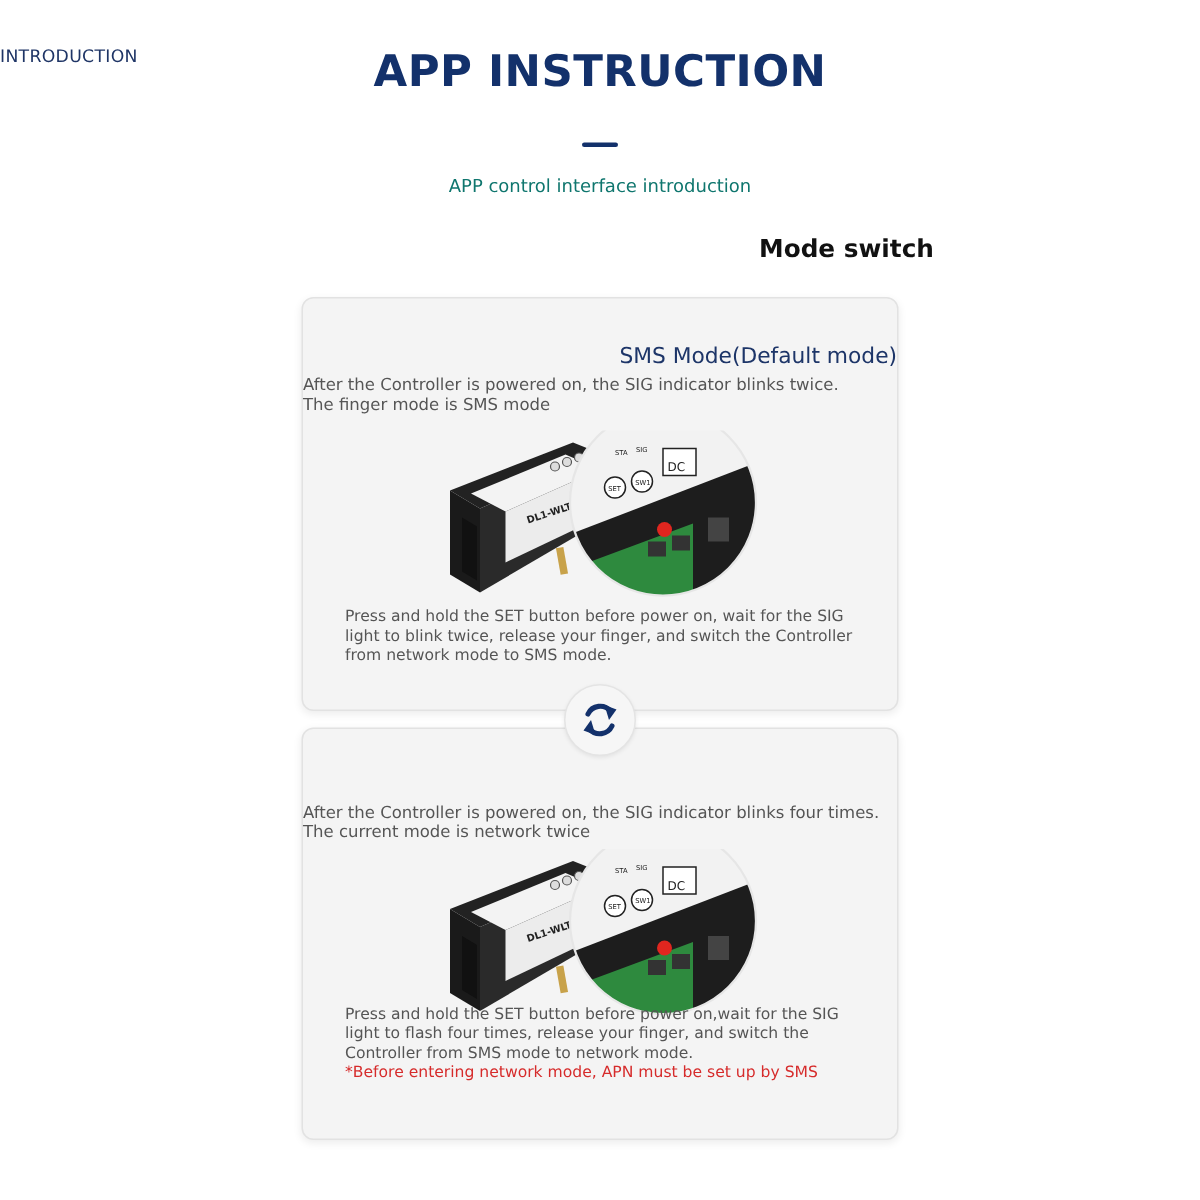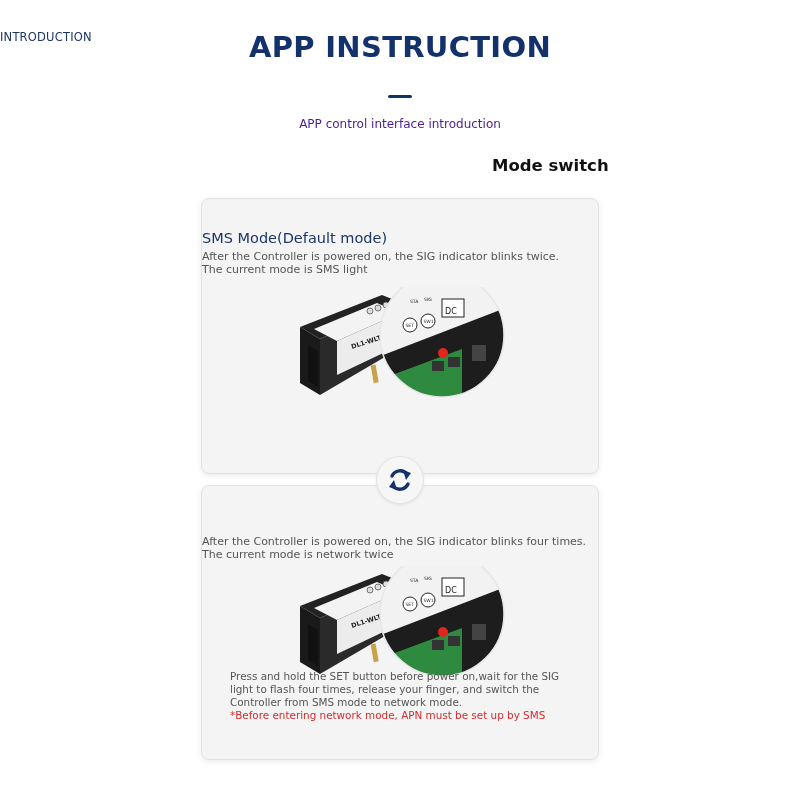--- a/index.html
+++ b/index.html
@@ -14,42 +14,42 @@
       position: absolute; top: 30px; left: 0; width: 800px; text-align: center;
       font-family: "DejaVu Sans", sans-serif; font-weight: bold; font-size: 29px;
       color: #13316b; letter-spacing: 0.3px;
     }
     .title-bar {
       position: absolute; top: 95px; left: 388px; width: 24px; height: 3px;
       background: #13316b; border-radius: 2px;
     }
     .subtitle {
       position: absolute; top: 117px; left: 0; width: 800px; text-align: center;
-      font-size: 12px; color: #4c1d95;
+      font-size: 12px; color: #0f766e;
     }
     .section-label {
       position: absolute; top: 156px; left: 492px;
       font-weight: bold; font-size: 16.5px; color: #111;
     }
     .section-label .hl {
       position: absolute; left: 25px; right: -2px; top: 14px; height: 7px;
       background: #bdbdbd; border-radius: 4px; z-index: -1;
     }
-    .section-label span.txt { position: relative; z-index: 1; }
+    .section-label span.txt { position: relative; z-index: 1; margin-left: 14px; }
 
     .card {
       position: absolute; left: 201px; width: 398px;
       background: #f4f4f4; border: 1px solid #e2e2e2; border-radius: 8px;
       box-shadow: 0 2px 6px rgba(0,0,0,0.08);
     }
     .card-1 { top: 198px; height: 276px; }
     .card-2 { top: 485px; height: 275px; }
 
     .card-title {
-      position: absolute; left: 0; width: 100%; text-align: left;
+      position: absolute; left: 0; width: 100%; text-align: right;
       font-size: 14.5px; color: #1d3568;
     }
     .card-desc {
       position: absolute; left: 0; width: 100%; text-align: left;
       font-size: 11px; line-height: 13px; color: #555;
     }
     .card-body {
       position: absolute; left: 28px; width: 350px;
       font-size: 10.4px; line-height: 13px; color: #555;
     }
@@ -85,21 +85,21 @@
 
 <div class="section-label">
   <span class="hl"></span>
   <span class="txt">Mode switch</span>
 </div>
 
 <div class="card card-1">
   <div class="card-title">SMS Mode(Default mode)</div>
   <div class="card-desc">
     <div>After the Controller is powered on, the SIG indicator blinks twice.</div>
-    <div>The current mode is SMS light</div>
+    <div>The finger mode is SMS mode</div>
   </div>
   <div class="device">
     <svg width="240" height="115" viewBox="0 0 240 115">
 
       <polygon points="18,40 100,8 120,16 38,52" fill="#222"></polygon>
       <polygon points="18,40 38,52 38,108 18,96" fill="#1a1a1a"></polygon>
       <polygon points="38,52 120,16 120,60 38,108" fill="#2a2a2a"></polygon>
       <polygon points="26,58 36,64 36,100 26,94" fill="#111"></polygon>
 
       <polygon points="32,42 95,16 118,26 55,54" fill="#f3f3f3"></polygon>
@@ -129,20 +129,21 @@
         <circle cx="128" cy="38" r="7" fill="#fff" stroke="#222" stroke-width="1"></circle>
         <text x="123.5" y="40" font-size="4.5" fill="#222" font-family="DejaVu Sans, sans-serif">SET</text>
         <circle cx="146" cy="34" r="7" fill="#fff" stroke="#222" stroke-width="1"></circle>
         <text x="141.5" y="36" font-size="4.5" fill="#222" font-family="DejaVu Sans, sans-serif">SW1</text>
         <rect x="160" y="12" width="22" height="18" fill="#fff" stroke="#222" stroke-width="1"></rect>
         <text x="163" y="27" font-size="8" fill="#222" font-family="DejaVu Sans, sans-serif">DC</text>
       </g>
       <circle cx="160" cy="48" r="62" fill="none" stroke="#e6e6e6" stroke-width="1.5"></circle>
     </svg>
   </div>
+  <div class="card-body">Press and hold the SET button before power on, wait for the SIG light to blink twice, release your finger, and switch the Controller from network mode to SMS mode.</div>
 </div>
 
 <div class="switch-btn">
   <svg width="28" height="28" viewBox="0 0 28 28">
     <path d="M6 10 A9 9 0 0 1 21 8" fill="none" stroke="#13316b" stroke-width="3.4" stroke-linecap="round"></path>
     <polygon points="17,4 25,7 20,14" fill="#13316b"></polygon>
     <path d="M22 18 A9 9 0 0 1 7 20" fill="none" stroke="#13316b" stroke-width="3.4" stroke-linecap="round"></path>
     <polygon points="11,24 3,21 8,14" fill="#13316b"></polygon>
   </svg>
 </div>

